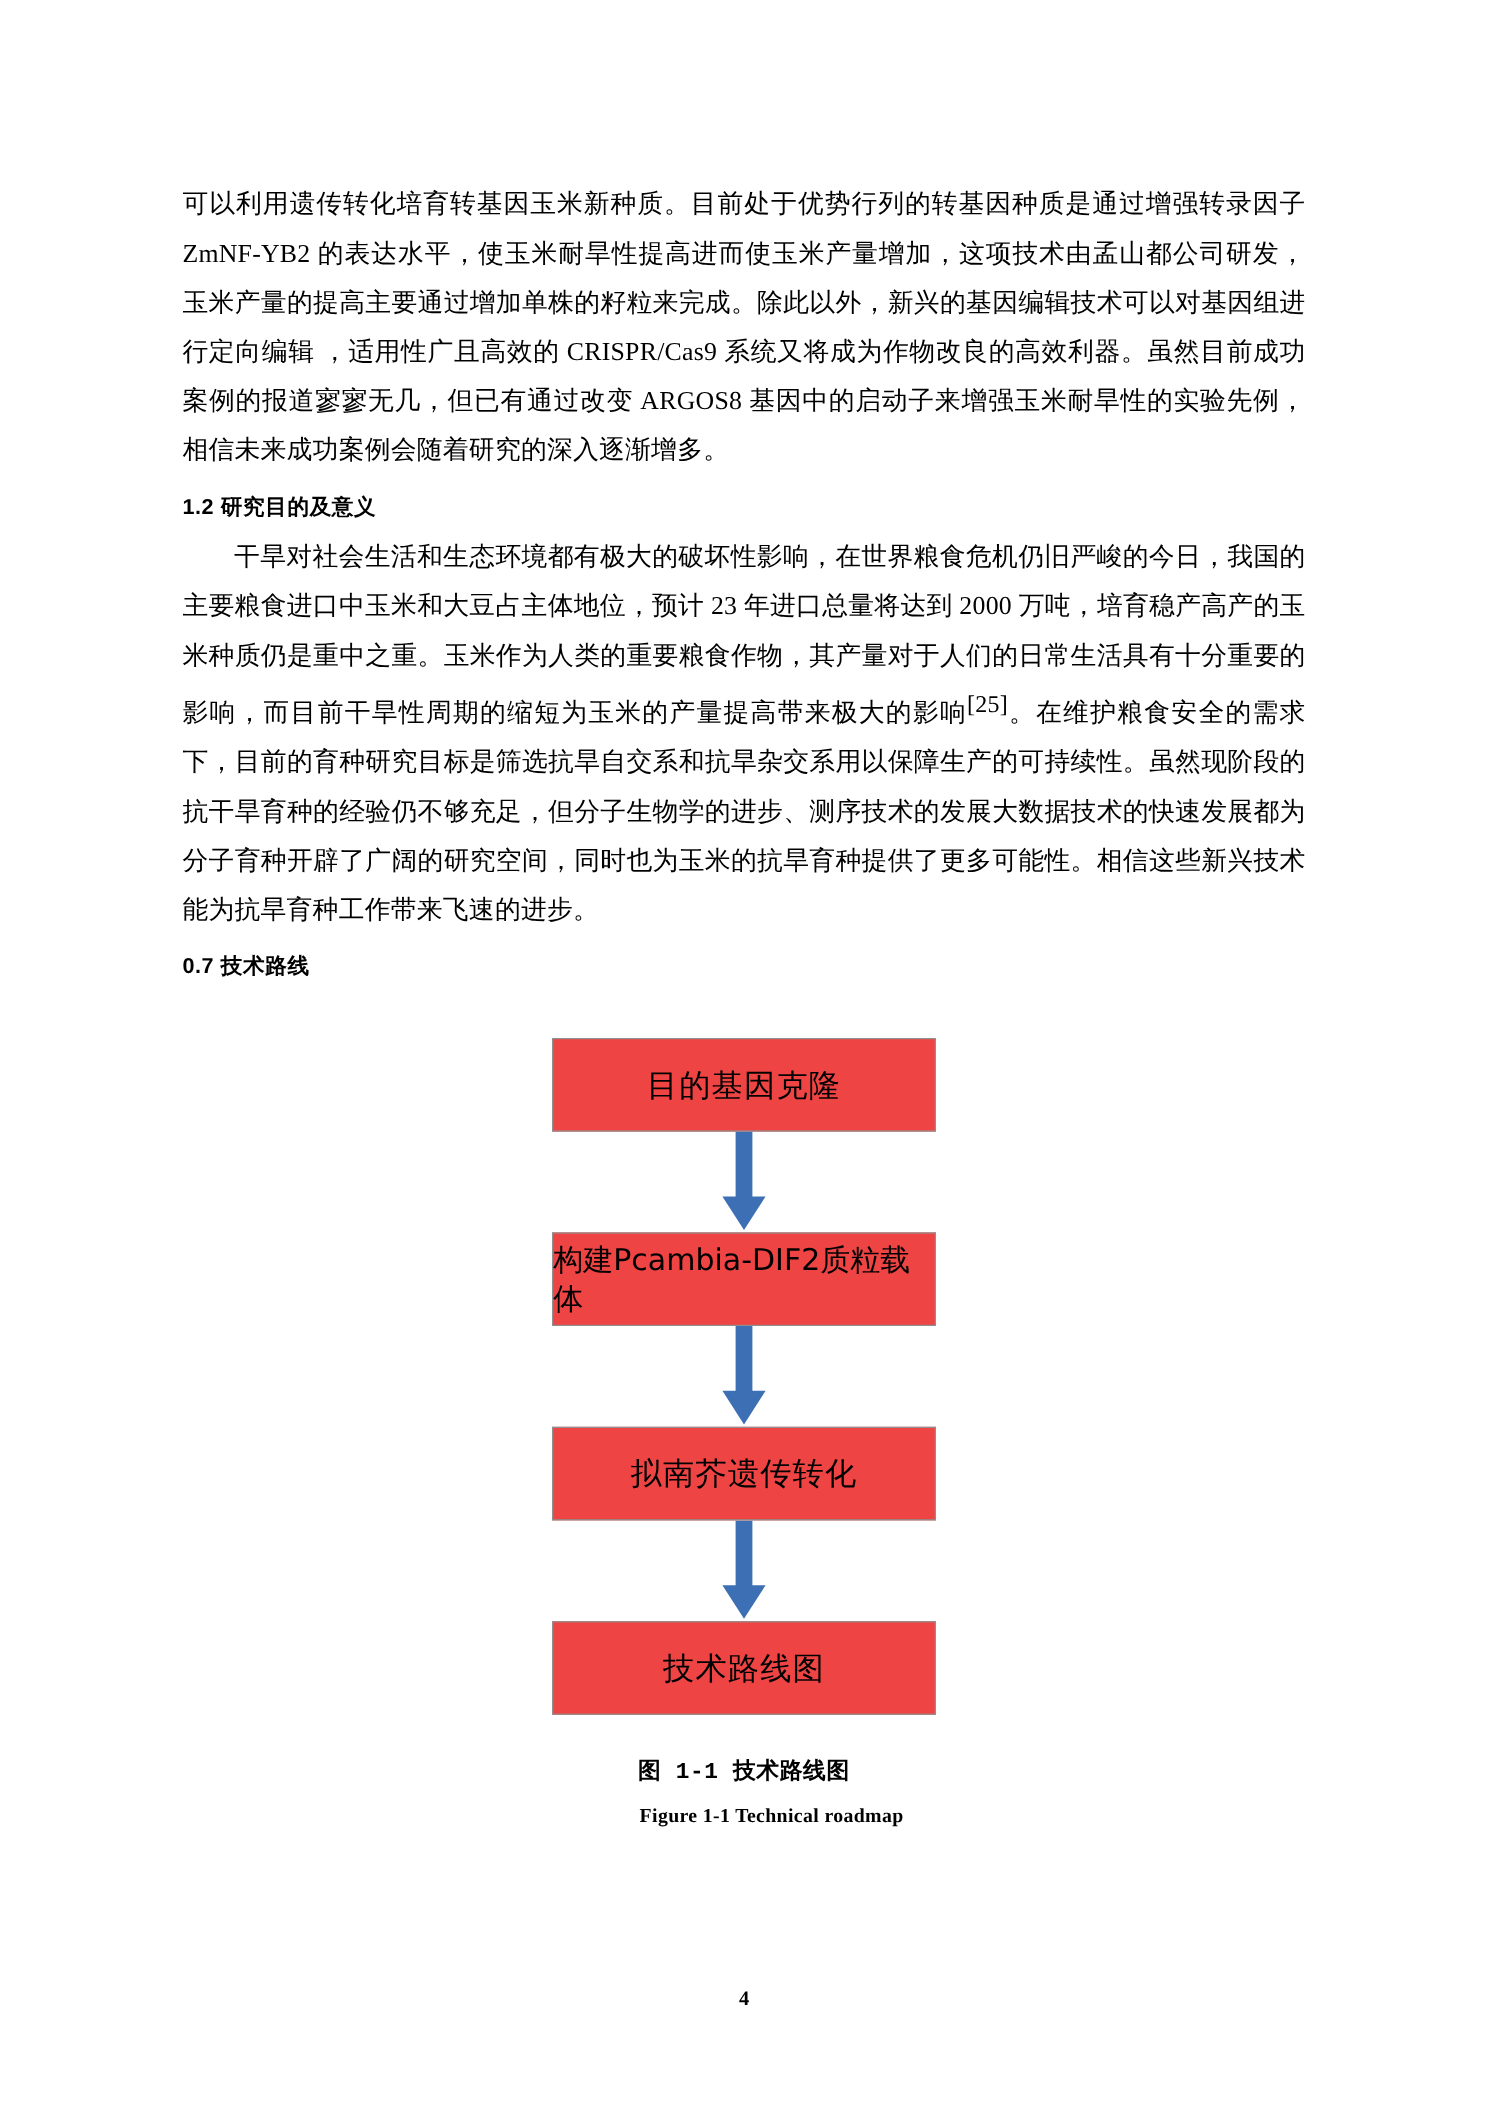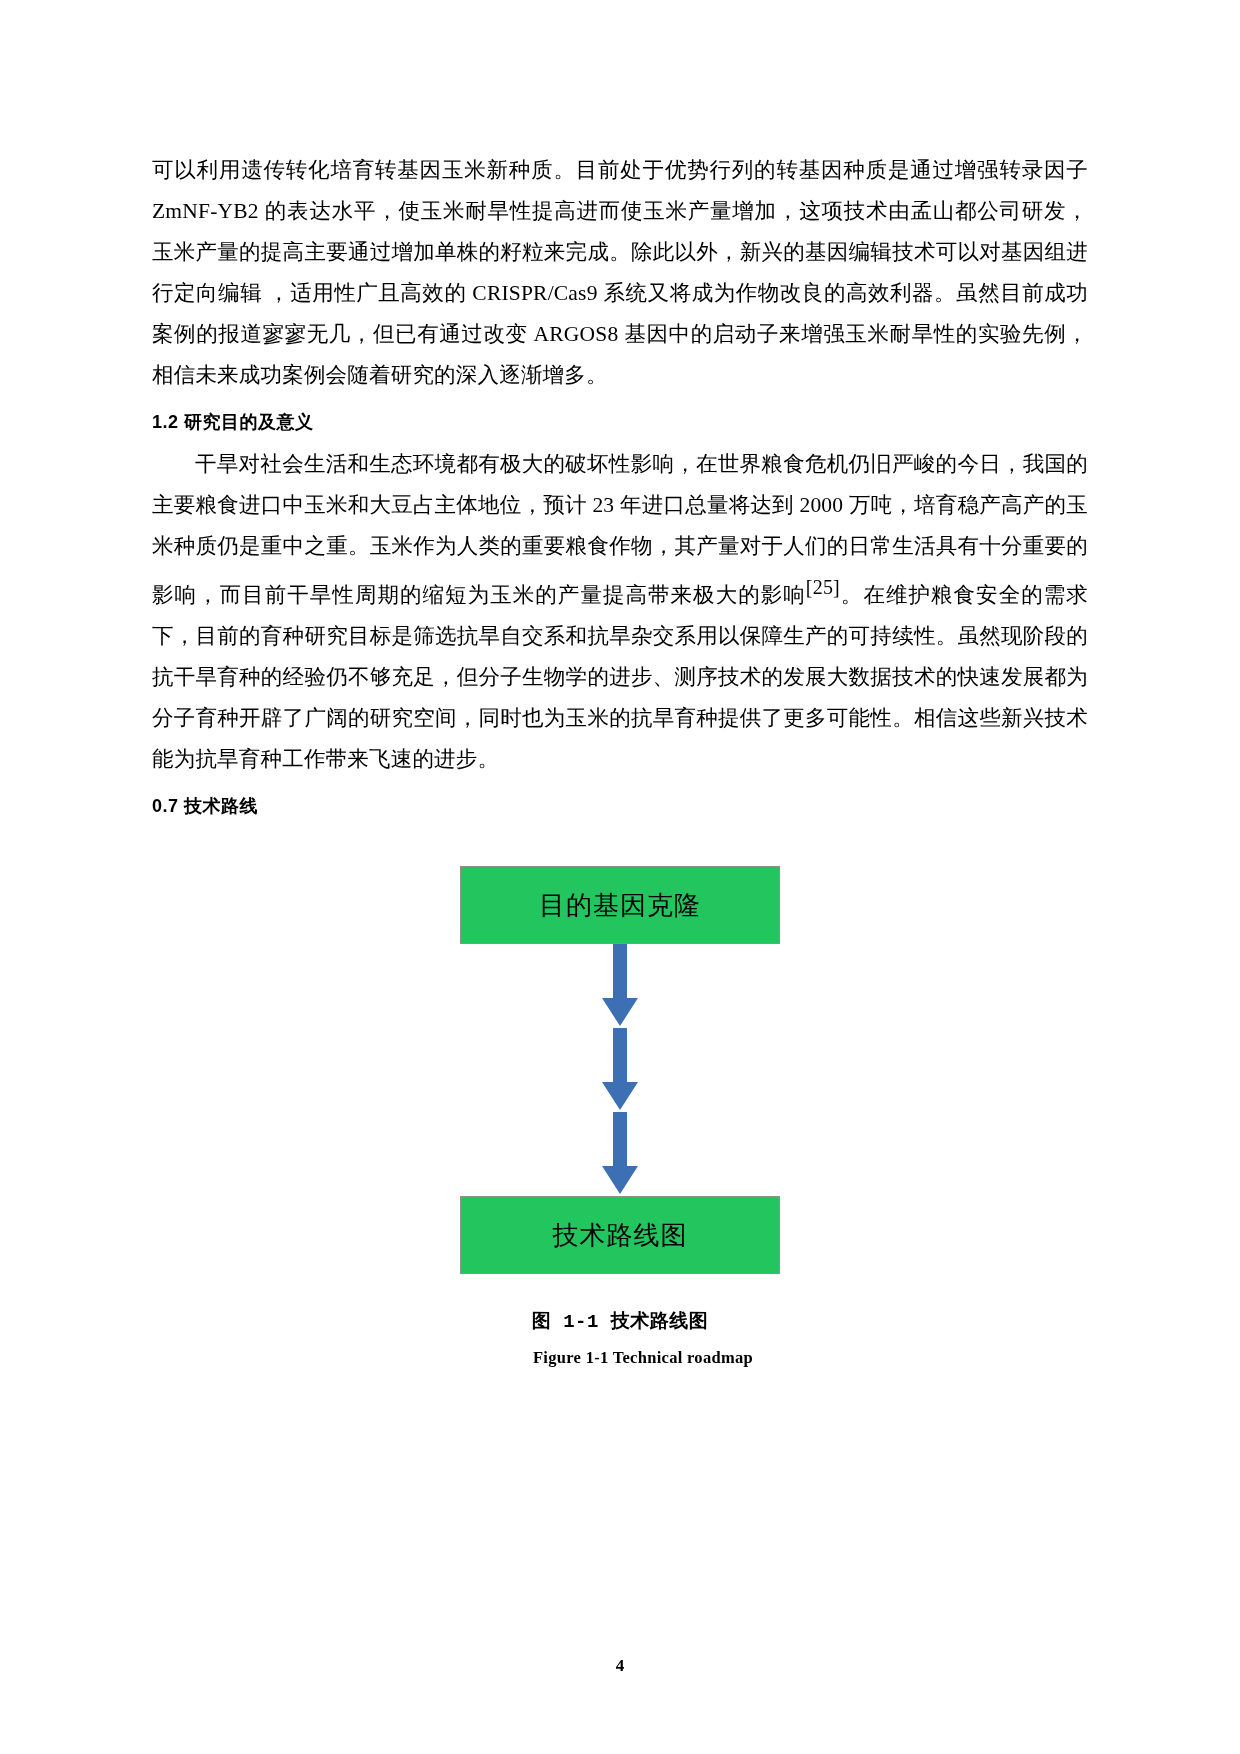--- a/index.html
+++ b/index.html
@@ -50,21 +50,21 @@
   .flow {
     margin-top: 40px;
     display: flex;
     flex-direction: column;
     align-items: center;
   }
   .flow-box {
     width: 320px;
     min-height: 78px;
     border: 1px solid #8f8f8f;
-    background: #22c55e;
+    background: #ef4444;
     display: flex;
     align-items: center;
     justify-content: center;
     font-family: "DejaVu Sans", sans-serif;
     font-size: 26px;
     letter-spacing: 1px;
     color: #000000;
     box-sizing: border-box;
   }
   .flow-box.wide {
@@ -123,27 +123,33 @@
     <div class="flow-box">
       <span>目的基因克隆</span>
     </div>
 
     <div class="arrow-wrap">
       <svg width="40" height="84" viewBox="0 0 40 84" aria-hidden="true">
         <polygon points="13,0 27,0 27,54 38,54 20,82 2,54 13,54" fill="#3d6fb4"></polygon>
       </svg>
     </div>
 
+    <div class="flow-box wide">
+      <span>构建Pcambia-DIF2质粒载体</span>
+    </div>
 
     <div class="arrow-wrap">
       <svg width="40" height="84" viewBox="0 0 40 84" aria-hidden="true">
         <polygon points="13,0 27,0 27,54 38,54 20,82 2,54 13,54" fill="#3d6fb4"></polygon>
       </svg>
     </div>
 
+    <div class="flow-box">
+      <span>拟南芥遗传转化</span>
+    </div>
 
     <div class="arrow-wrap">
       <svg width="40" height="84" viewBox="0 0 40 84" aria-hidden="true">
         <polygon points="13,0 27,0 27,54 38,54 20,82 2,54 13,54" fill="#3d6fb4"></polygon>
       </svg>
     </div>
 
     <div class="flow-box">
       <span>技术路线图</span>
     </div>

